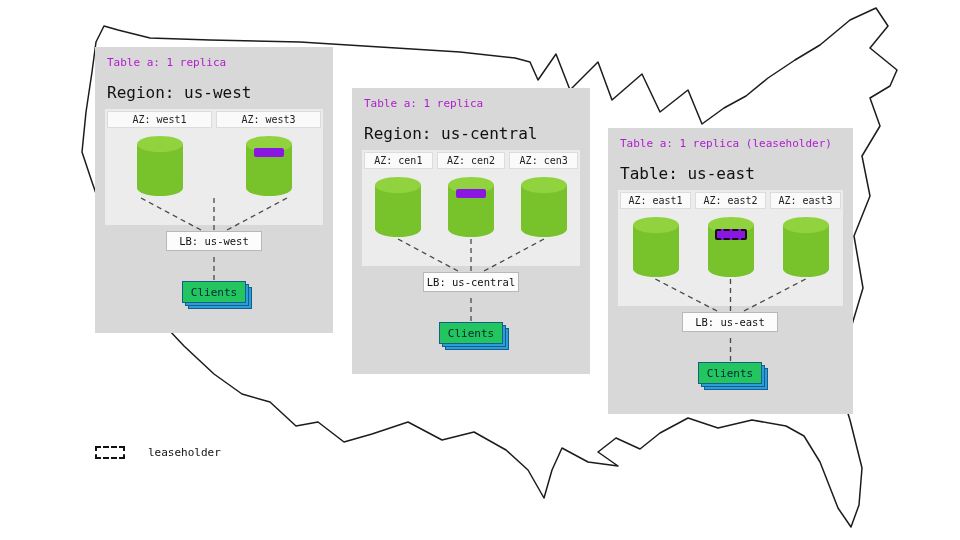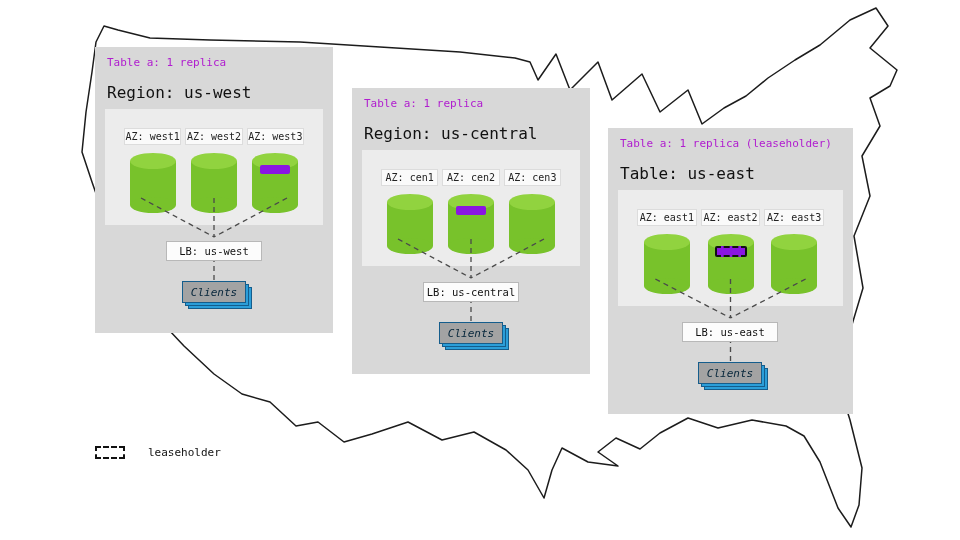--- a/index.html
+++ b/index.html
@@ -8,45 +8,45 @@
   #stage { position:relative; width:820px; height:540px; }
 
   
   #map-svg { position:absolute; left:0; top:0; width:960px; height:540px; }
 
   
   .region-panel { position:absolute; width:238px; height:286px; background:#d8d8d8; }
   .panel-title   { position:absolute; top:9px;  left:12px; font-size:11px; color:#b01dcf; white-space:nowrap; }
   .region-heading{ position:absolute; top:36px; left:12px; font-size:16px; color:#111; }
   .az-box  { position:absolute; left:10px; top:62px; width:218px; height:116px;
-             background:#ececec; display:flex; gap:4px; padding:19px; }
+             background:#ececec; display:flex; gap:4px; padding:2px; }
   .az-col  { flex:1; display:flex; flex-direction:column; align-items:center; }
   .az-label{ width:100%; background:#fafafa; border:1px solid #dcdcdc; text-align:center;
              font-size:10px; color:#222; padding:2px 0; white-space:nowrap; overflow:hidden; }
   
   .cyl { position:relative; width:46px; height:44px; background:#78c22b; margin-top:16px; }
   .cyl::before { content:""; position:absolute; top:-8px; left:0; width:46px; height:16px;
                  border-radius:50%; background:#91d33f; }
   .cyl::after  { content:""; position:absolute; bottom:-8px; left:0; width:46px; height:16px;
                  border-radius:50%; background:#78c22b; }
   .marker { position:absolute; top:4px; left:50%; transform:translateX(-50%);
             width:30px; height:9px; background:#8a16e2; border-radius:2px; z-index:2; }
   .marker.leaseholder { width:32px; height:11px; border:2px dashed #111; }
 
   .connectors { position:absolute; left:0; top:0; width:238px; height:286px; pointer-events:none; }
   .connectors path { stroke:#4a4a4a; stroke-width:1.3; stroke-dasharray:5 4; fill:none; }
 
-  .lb-box { position:absolute; left:71px; top:194px; width:96px; height:20px;
+  .lb-box { position:absolute; left:71px; top:184px; width:96px; height:20px;
             background:#fcfcfc; border:1px solid #b8b8b8; font-size:10.5px; color:#111;
             display:flex; align-items:center; justify-content:center; white-space:nowrap; }
   .clients-box { position:absolute; left:87px; top:234px; width:64px; height:22px;
-            background:#a3a3a3; border:1px solid #155d8c; color:#05253a; font-size:11px;
+            background:#22c55e; border:1px solid #155d8c; color:#05253a; font-size:11px;
             display:flex; align-items:center; justify-content:center;
             box-shadow: 3px 3px 0 -1px #2b9ed9, 3px 3px 0 0 #155d8c,
-                        6px 6px 0 -1px #2b9ed9, 6px 6px 0 0 #155d8c; font-style: italic; }
+                        6px 6px 0 -1px #2b9ed9, 6px 6px 0 0 #155d8c; }
 
   
   .legend { position:absolute; left:95px; top:446px; display:flex; align-items:center; gap:23px; }
   .legend-swatch { width:30px; height:13px; background:#ffffff; border:2px dashed #111; display:inline-block; }
   .legend-label  { font-size:11px; color:#111; }
 </style>
 </head>
 <body>
 
 <div id="stage">
@@ -63,24 +63,20 @@
              L242,394 L214,374 L184,346 L152,312 L128,272 L108,228 L92,182 L82,152
              L86,112 L92,72 Z" fill="#ffffff" stroke="#1c1c1c" stroke-width="1.5" stroke-linejoin="round"></path>
   </svg>
 
   <section class="region-panel" style="left:95px; top:47px;">
     <div class="panel-title">Table a: 1 replica</div>
     <div class="region-heading">Region: us-west</div>
     <div class="az-box">
       <div class="az-col">
         <div class="az-label">AZ: west1</div>
-        <div class="cyl"></div>
-      </div>
-      <div class="az-col">
-        <div class="az-label">AZ: west2</div>
         <div class="cyl"></div>
       </div>
       <div class="az-col">
         <div class="az-label">AZ: west3</div>
         <div class="cyl">
             <div class="marker"></div>
           </div>
       </div>
     </div>
     <svg class="connectors" viewBox="0 0 238 286">

